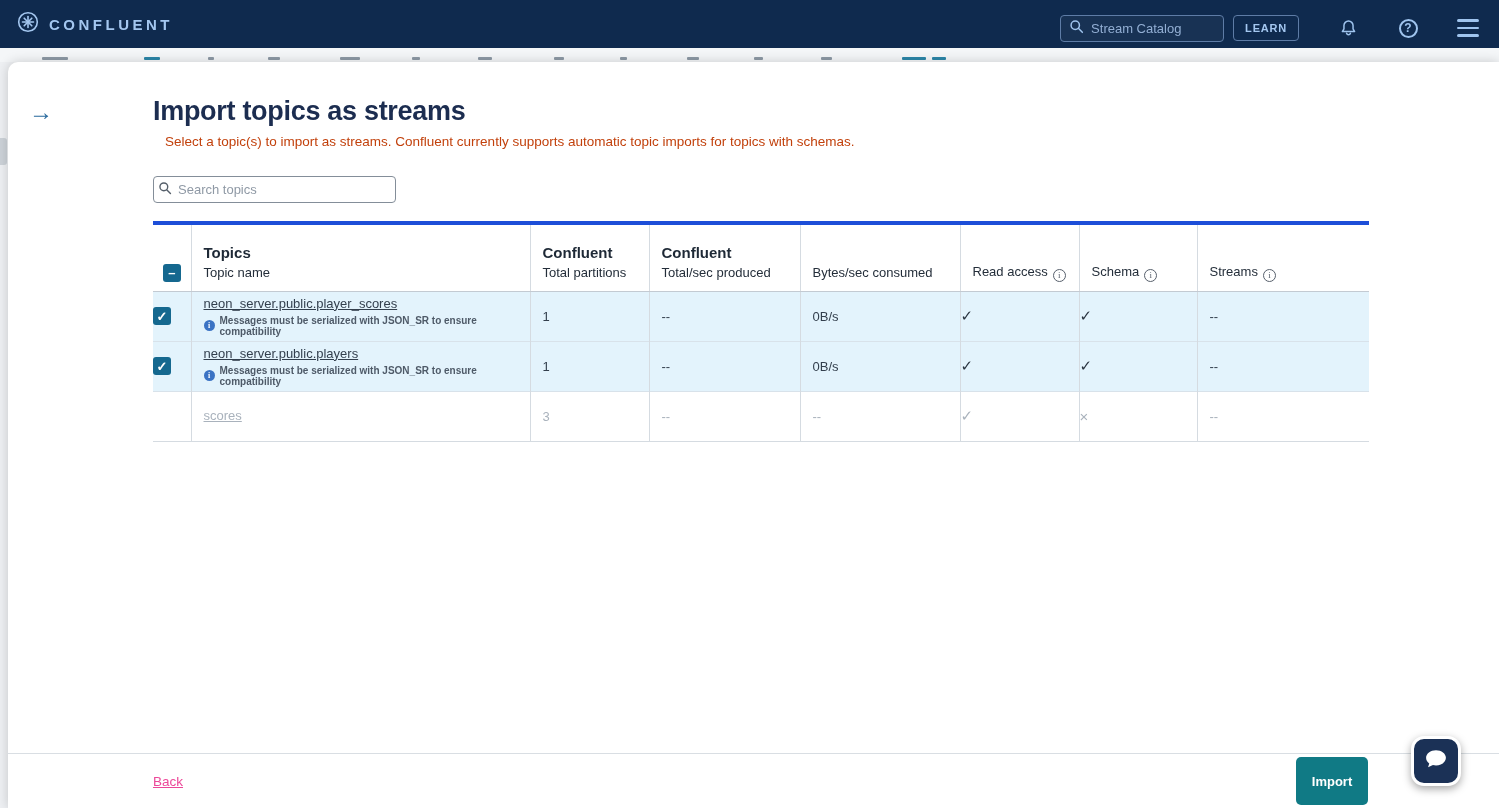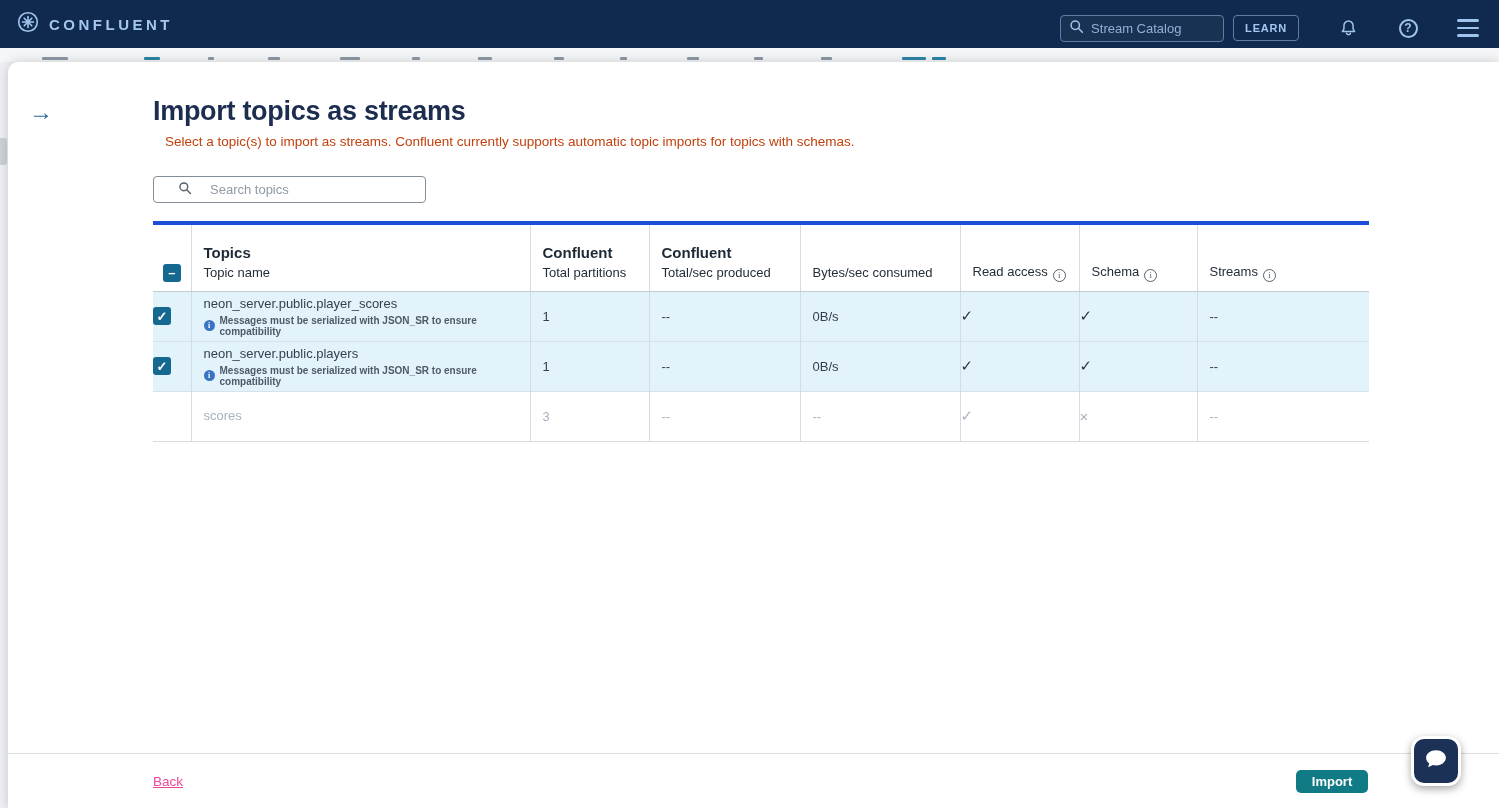--- a/index.html
+++ b/index.html
@@ -38,22 +38,22 @@
 
   
   .panel { position:absolute; top:62px; left:8px; right:0; bottom:0; background:#fff;
     border-radius:10px 0 0 0; box-shadow:0 0 12px rgba(0,0,0,0.18); z-index:10; }
   .collapse-arrow { position:absolute; top:38px; left:21px; font-size:24px; color:#2a6b9e;
     cursor:pointer; line-height:1; }
   .panel-content { padding:34px 0 0 145px; }
   .panel-title { font-size:27px; font-weight:bold; color:#1c2d50; letter-spacing:-0.3px; }
   .panel-subtitle { margin-top:7px; font-size:13.5px; color:#c2410c;margin-left:12px; }
 
-  .topic-search { margin-top:27px; width:273px; height:27px; border:1px solid #848e99;
-    border-radius:4px; display:flex; align-items:center; padding:0 24px; gap:18px; background:#fff; }
+  .topic-search { margin-top:27px; width:243px; height:27px; border:1px solid #848e99;
+    border-radius:4px; display:flex; align-items:center; padding:0 4px; gap:6px; background:#fff; }
   .topic-search input { border:none; outline:none; width:190px; font-size:13px; color:#333f4d;
     font-family:"Liberation Sans", sans-serif; }
   .topic-search input::placeholder { color:#8f99a5; }
 
   
   table.topics { margin-top:18px; width:1216px; border-collapse:collapse; table-layout:fixed;
     border-top:4px solid #1d4ed8; border-bottom:1px solid #d5dbe1; }
   table.topics th, table.topics td { text-align:left; vertical-align:middle; }
   .v-b { border-left:1px solid #d5dbe1; }
   tr.group-row th { height:38px; font-size:15px; font-weight:bold; color:#1e2936;
@@ -65,36 +65,36 @@
   tbody tr + tr td { border-top:1px solid #d8e2ea; }
   tr.row-selected td { background:#e3f3fc; }
   tr.row-disabled td { color:#a9b2bc; }
   td.cb-cell { text-align:center; padding:0; }
   td.center { text-align:center; padding:0; font-size:15px; color:#29333f; }
   tr.row-disabled td.center { color:#a9b2bc; }
 
   .checkbox { display:inline-flex; width:18px; height:18px; background:#15688f; border-radius:3px;
     color:#fff; font-size:13px; font-weight:bold; align-items:center; justify-content:center;
     cursor:pointer; line-height:1; }
-  .topic-name { line-height:16px; }
+  .topic-name { line-height:16px;text-decoration:underline; }
   .topic-note { display:flex; align-items:center; gap:5px; margin-top:3px;
     font-size:10px; color:#4e5a68; font-weight:600; }
   .note-info-icon { width:11px; height:11px; background:#3b73c4; border-radius:50%; color:#fff;
     font-size:8px; font-weight:bold; display:inline-flex; align-items:center; justify-content:center;
     font-family:"Liberation Serif", serif; flex:0 0 auto; }
   .hdr-info-icon { display:inline-flex; width:13px; height:13px; border:1px solid #57606c;
     border-radius:50%; color:#57606c; font-size:9px; align-items:center; justify-content:center;
     margin-left:5px; vertical-align:-2px; font-family:"Liberation Serif", serif; }
 
   
   .panel-footer { position:absolute; left:0; right:0; bottom:0; height:55px; background:#fff;
     border-top:1px solid #d9dee3; display:flex; align-items:center; }
   .back-link { position:absolute; left:145px; font-size:13.5px; color:#ec4899;
     text-decoration:underline; cursor:pointer; }
-  .import-btn { position:absolute; right:131px; width:72px; height:23px; background:#107a85;
+  .import-btn { position:absolute; right:131px; width:72px; height:48px; background:#107a85;
     border:none; border-radius:5px; color:#fff; font-size:13px; font-weight:bold; cursor:pointer;
     font-family:"Liberation Sans", sans-serif; }
 
   
   .chat-fab { position:absolute; right:38px; bottom:22px; width:50px; height:50px; background:#1b3156;
     border:3px solid #fff; border-radius:13px; display:flex; align-items:center; justify-content:center;
     box-shadow:0 3px 8px rgba(0,0,0,0.35); cursor:pointer; z-index:60; }
 </style>
 </head>
 <body>

